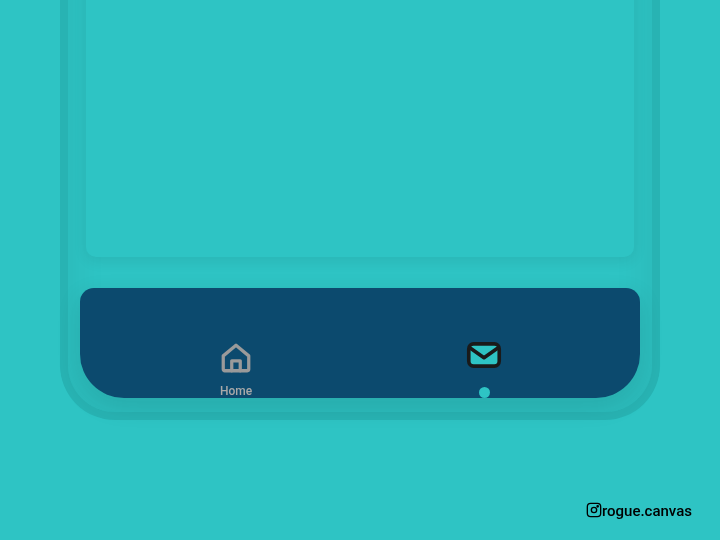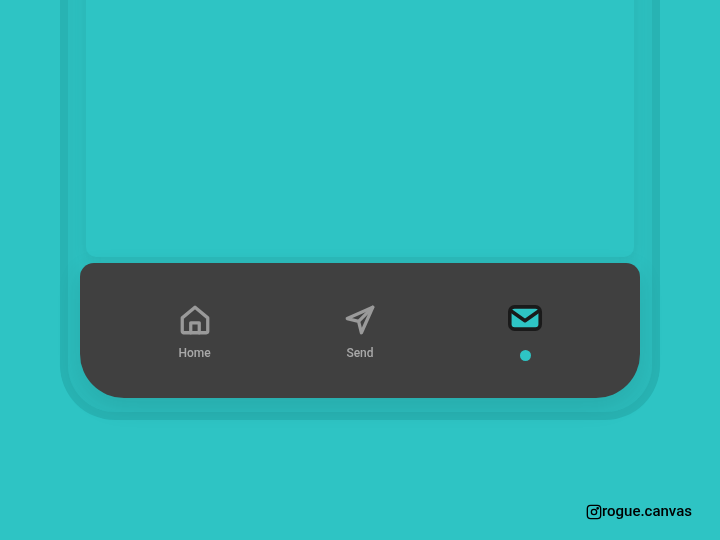--- a/index.html
+++ b/index.html
@@ -36,26 +36,26 @@
       top: 0;
       left: 18px;
       right: 18px;
       bottom: 155px;
       background: #2ec4c4;
       border-radius: 0 0 10px 10px;
       box-shadow: 0 4px 14px rgba(0,0,0,0.08);
     }
     .nav-bar {
       width: 560px;
-      height: 135px;
-      background: #404040;
+      height: 110px;
+      background: #0c4a6e;
       border-radius: 14px 14px 44px 44px;
       display: flex;
       justify-content: space-around;
-      align-items: center;
+      align-items: flex-end;
       padding: 0 32px;
       box-shadow: 0 8px 24px rgba(0,0,0,0.12);
       position: relative;
     }
     .nav-item {
       display: flex;
       flex-direction: column;
       align-items: center;
       gap: 8px;
       cursor: pointer;
@@ -81,21 +81,21 @@
       height: 11px;
       border-radius: 50%;
       background: #2ec4c4;
       margin-top: 6px;
     }
     .credit {
       position: absolute;
       bottom: 20px;
       right: 28px;
       display: flex;
-      align-items: flex-end;
+      align-items: flex-start;
       color: #000;
       font-size: 15px;
       font-weight: 500;
     }
     .credit-icon {
       width: 16px;
       height: 16px;
     }
   </style>
 </head>
@@ -109,29 +109,20 @@
       <span class="nav-icon">
         <svg width="34" height="34" viewBox="0 0 24 24" fill="none" stroke="#9a9a9a" stroke-width="2.3" stroke-linecap="round" stroke-linejoin="round">
           <path d="M3 10.5 L12 3 L21 10.5 L21 20 A1 1 0 0 1 20 21 L4 21 A1 1 0 0 1 3 20 Z"></path>
           <path d="M9 21 V14 H15 V21"></path>
         </svg>
       </span>
       <span class="nav-label">Home</span>
     </div>
 
 
-    <div class="nav-item">
-      <span class="nav-icon">
-        <svg width="34" height="34" viewBox="0 0 24 24" fill="none" stroke="#9a9a9a" stroke-width="2.3" stroke-linecap="round" stroke-linejoin="round">
-          <path d="M21 3 L3 11 L11 13 L13 21 Z"></path>
-          <line x1="21" y1="3" x2="11" y2="13"></line>
-        </svg>
-      </span>
-      <span class="nav-label">Send</span>
-    </div>
 
     <div class="nav-item active">
       <span class="nav-icon">
         <svg width="38" height="34" viewBox="0 0 26 22" fill="none" stroke="#1a1a1a" stroke-width="2.6" stroke-linecap="round" stroke-linejoin="round">
           <rect x="2" y="3" width="22" height="16" rx="3.5" fill="#2ec4c4"></rect>
           <path d="M3 6 L13 13 L23 6"></path>
         </svg>
       </span>
       <span class="active-indicator"></span>
     </div>

